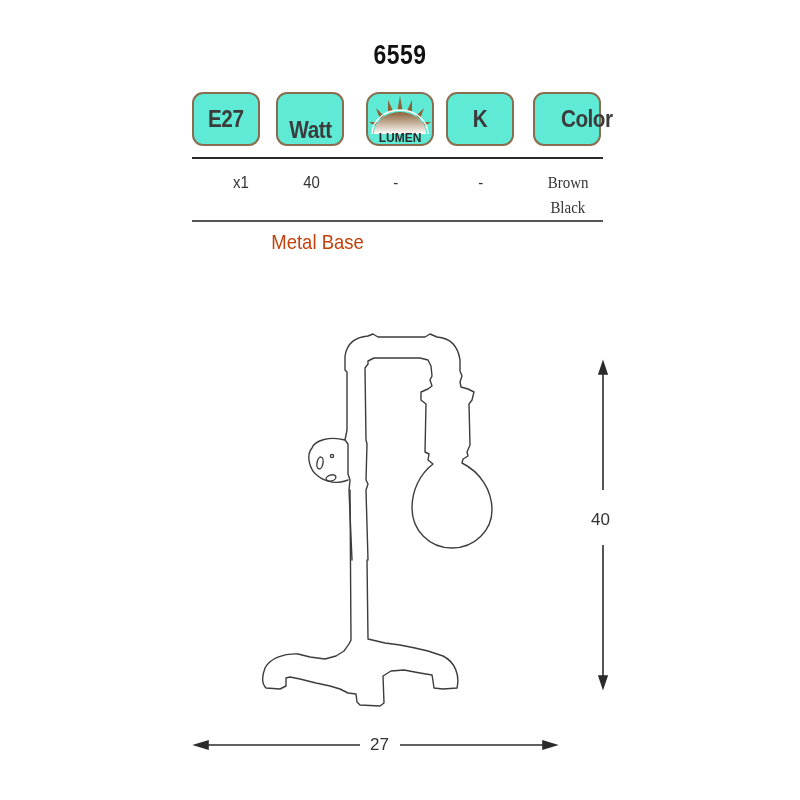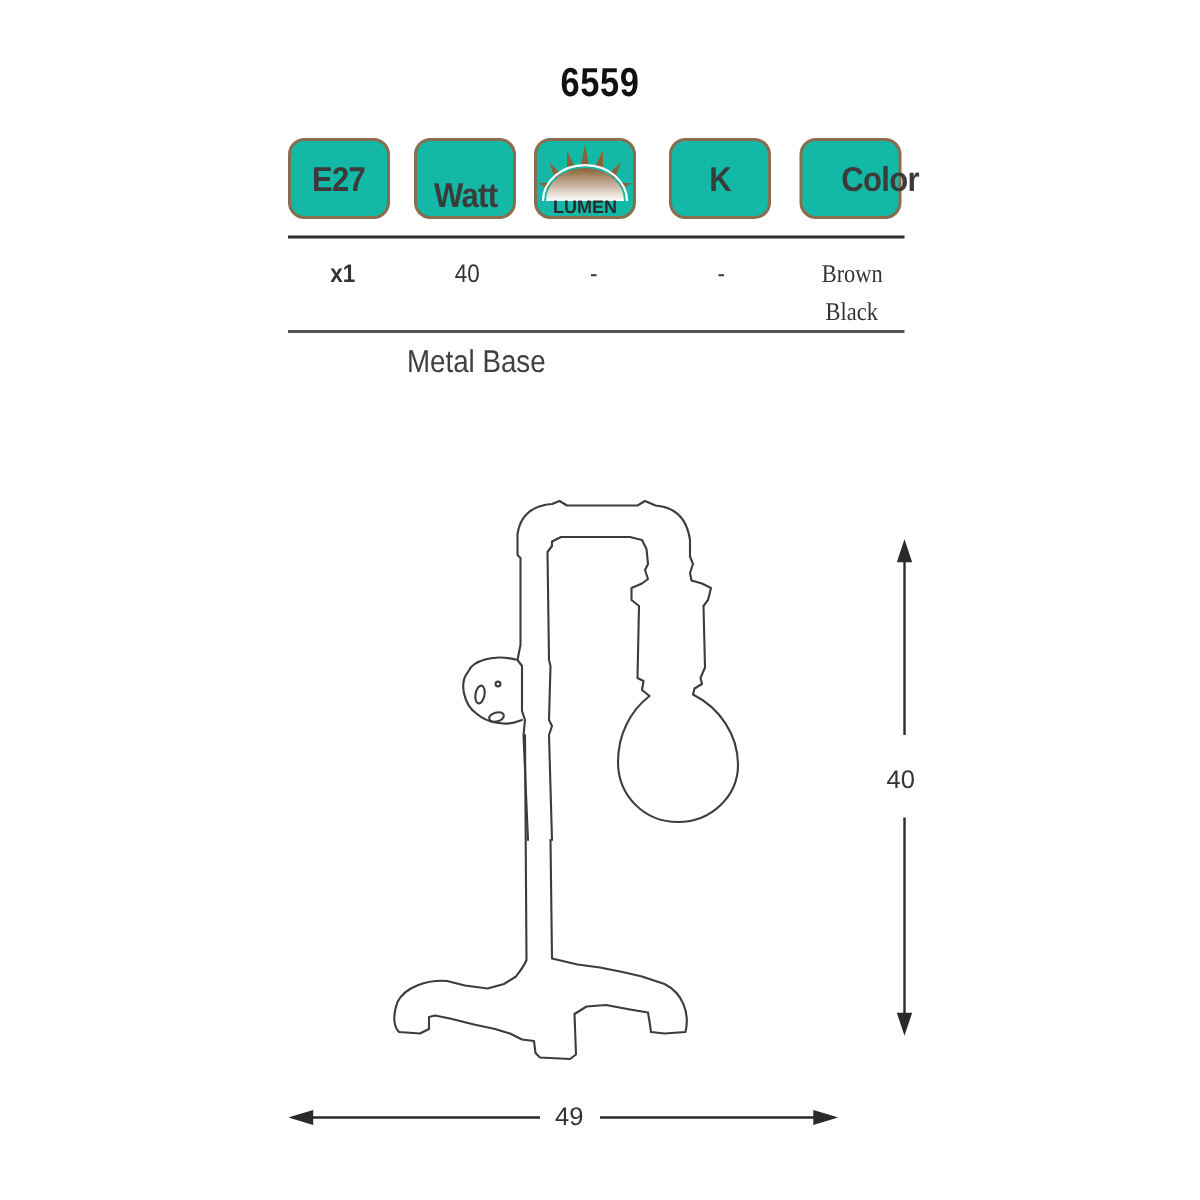--- a/index.html
+++ b/index.html
@@ -4,44 +4,44 @@
 <style>
   html, body { margin:0; padding:0; background:#ffffff; }
   body { width:800px; height:800px; position:relative; overflow:hidden;
          font-family:"Liberation Sans", sans-serif; color:#3a3a3a; }
   .title { position:absolute; left:0; width:800px; top:40px; text-align:center;
            font-family:"Liberation Sans", sans-serif; font-weight:bold; font-size:27px;
            color:#111; transform:scaleX(0.85); letter-spacing:0.5px; }
   .spec-box { position:absolute; top:92px; width:68px; height:54px;
               border:2px solid #8a6d4e; border-radius:11px; box-sizing:border-box;
               display:flex; align-items:center; justify-content:center;
-              font-weight:bold; font-size:23px; color:#3b3b3b; background:#14b8a6; }
+              font-weight:bold; font-size:23px; color:#3b3b3b; background:#5eead4; }
   .spec-box span { display:inline-block; transform:scaleX(0.9); letter-spacing:-0.5px; }
   .rule { position:absolute; left:192px; width:411px; background:#2a2a2a; }
   .val { position:absolute; top:170px; width:80px; text-align:center; font-size:17px;
          color:#333; line-height:25px; }
   .val span { display:inline-block; transform:scaleX(0.88); }
   .base-text { position:absolute; top:230px; left:0; width:636px; text-align:center;
-               font-size:21px; color:#404040; }
+               font-size:21px; color:#c2410c; }
   .base-text span { display:inline-block; transform:scaleX(0.88); }
   .dim-label { position:absolute; font-size:17px; color:#333; }
   svg { position:absolute; left:0; top:0; }
 </style>
 </head>
 <body>
 
 <div class="title">6559</div>
 
 <div class="spec-box" style="left:192px;">
   <span>E27</span>
 </div>
 <div class="spec-box" style="left:276px;align-items:flex-end;">
   <span>Watt</span>
 </div>
-<div class="spec-box" style="left:356px; overflow:hidden;">
+<div class="spec-box" style="left:366px; overflow:hidden;border-radius:13px;">
   <svg width="68" height="54" viewBox="0 0 68 54" style="position:absolute;left:-2px;top:-2px;">
     <defs>
       <linearGradient id="sunGrad" x1="0" y1="0" x2="0" y2="1">
         <stop offset="0" stop-color="#8b6136"></stop>
         <stop offset="1" stop-color="#ffffff"></stop>
       </linearGradient>
     </defs>
 
     <polygon points="34,4 31.5,18 36.5,18" fill="#8b6136"></polygon>
     <polygon points="22,8 22,21 27,19" fill="#8b6136"></polygon>
@@ -58,21 +58,21 @@
 </div>
 <div class="spec-box" style="left:446px;">
   <span>K</span>
 </div>
 <div class="spec-box" style="left:533px;padding-left:40px;">
   <span>Color</span>
 </div>
 
 <div class="rule" style="top:157px; height:2px;"></div>
 
-<div class="val" style="left:188px;font-weight:bold;"><span>x1</span></div>
+<div class="val" style="left:201px;"><span>x1</span></div>
 <div class="val" style="left:271px;"><span>40</span></div>
 <div class="val" style="left:356px;"><span>-</span></div>
 <div class="val" style="left:441px;"><span>-</span></div>
 <div class="val" style="left:528px;font-family:Liberation Serif, serif;">
   <span>Brown</span><br>
   <span>Black</span>
 </div>
 
 <div class="rule" style="top:220px; height:2px; background:#555;"></div>
 
@@ -115,13 +115,13 @@
 
   <g stroke="#2b2b2b" stroke-width="1.6" fill="#2b2b2b">
     <line x1="205" y1="745" x2="360" y2="745"></line>
     <polygon points="195,745 208,741 208,749"></polygon>
     <line x1="400" y1="745" x2="545" y2="745"></line>
     <polygon points="556,745 543,741 543,749"></polygon>
   </g>
 </svg>
 
 <div class="dim-label" style="left:591px; top:510px;">40</div>
-<div class="dim-label" style="left:370px; top:735px;">49</div>
+<div class="dim-label" style="left:370px; top:735px;">27</div>
 
 </body></html>

